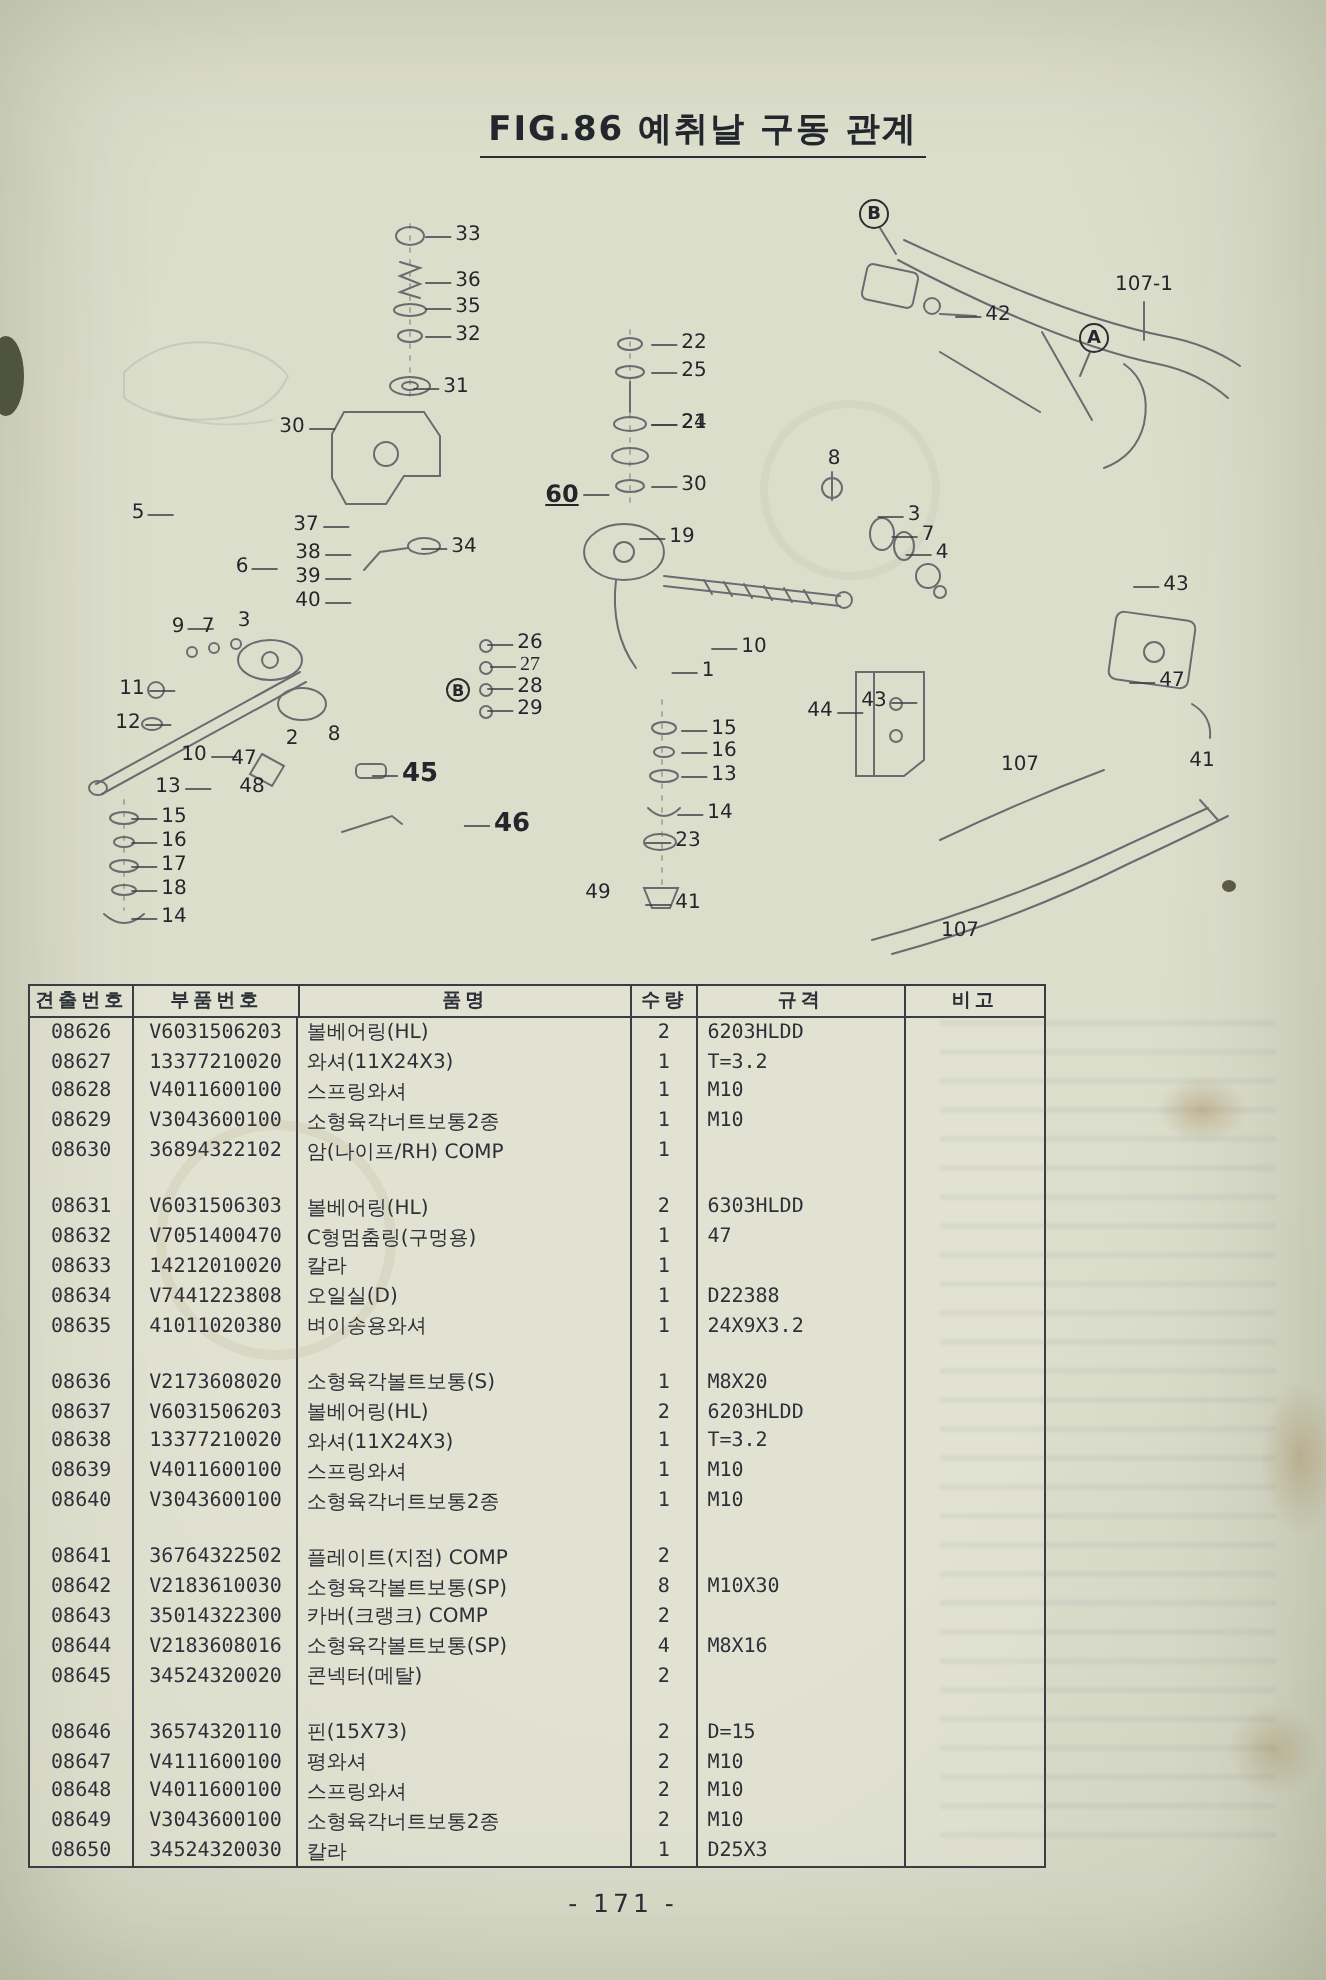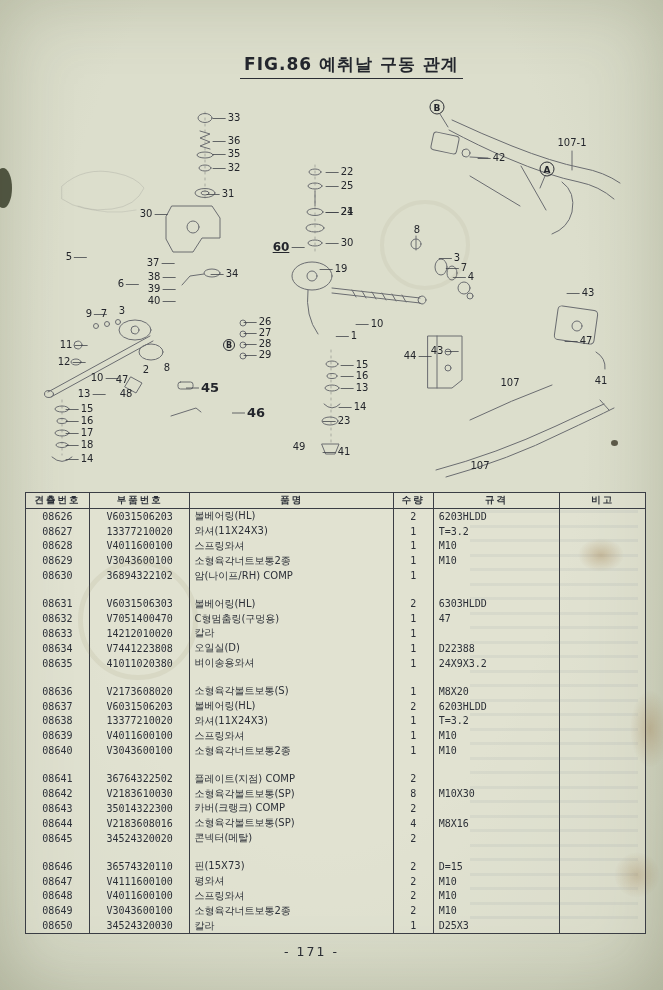--- a/index.html
+++ b/index.html
@@ -36,21 +36,21 @@
   }
   .balloon {
     position:absolute; transform:translate(-50%,-50%);
     width:15px; height:15px; border:1.3px solid #2c2e34; border-radius:50%;
     display:flex; align-items:center; justify-content:center;
     font-size:9px; font-weight:700; color:#24262c;
   }
   .balloon.small { width:12px; height:12px; font-size:8px; }
   
   .parts-table {
-    position:absolute; left:25px; top:492px; width:621px;
+    position:absolute; left:14px; top:492px; width:509px;
     border:1.6px solid #3a3d44; background:rgba(230,231,216,.45);
     font-size:10px; color:#2c3038;
   }
   .trow { display:flex; height:14.8px; }
   .trow.sep { height:13.5px; }
   .thead .trow, .trow.head { height:16px; border-bottom:1.3px solid #3a3d44; }
   .cell {
     height:100%; border-right:1px solid #3a3d44; overflow:hidden;
     display:flex; align-items:center; white-space:nowrap;
   }
@@ -217,21 +217,21 @@
         <div class="callout lead-l" style="left: 87px; top: 445px;">18</div>
         <div class="callout lead-l" style="left: 87px; top: 459px;">14</div>
         <div class="callout lead-l" style="left: 347px; top: 172px;">22</div>
         <div class="callout lead-l" style="left: 347px; top: 186px;">25</div>
         <div class="callout lead-l" style="left: 347px; top: 212px;">24</div>
         <div class="callout lead-l" style="left: 347px; top: 212px;">21</div>
         <div class="callout lead-r u" style="left: 281px; top: 247px;">60</div>
         <div class="callout lead-l" style="left: 347px; top: 243px;">30</div>
         <div class="callout lead-l" style="left: 341px; top: 269px;">19</div>
         <div class="callout lead-l" style="left: 265px; top: 322px;">26</div>
-        <div class="callout lead-l" style="left: 265px; top: 333px;">27</div>
+        <div class="callout lead-l" style="left: 265px; top: 333px; font-family: Liberation Serif, serif;">27</div>
         <div class="callout lead-l" style="left: 265px; top: 344px;">28</div>
         <div class="callout lead-l" style="left: 265px; top: 355px;">29</div>
         <div class="callout lead-l" style="left: 354px; top: 336px;">1</div>
         <div class="callout lead-l" style="left: 377px; top: 324px;">10</div>
         <div class="callout lead-l" style="left: 362px; top: 365px;">15</div>
         <div class="callout lead-l" style="left: 362px; top: 376px;">16</div>
         <div class="callout lead-l" style="left: 362px; top: 388px;">13</div>
         <div class="callout lead-l" style="left: 360px; top: 407px;">14</div>
         <div class="callout lead-l" style="left: 344px; top: 421px;">23</div>
         <div class="callout" style="left: 299px; top: 447px;">49</div>

